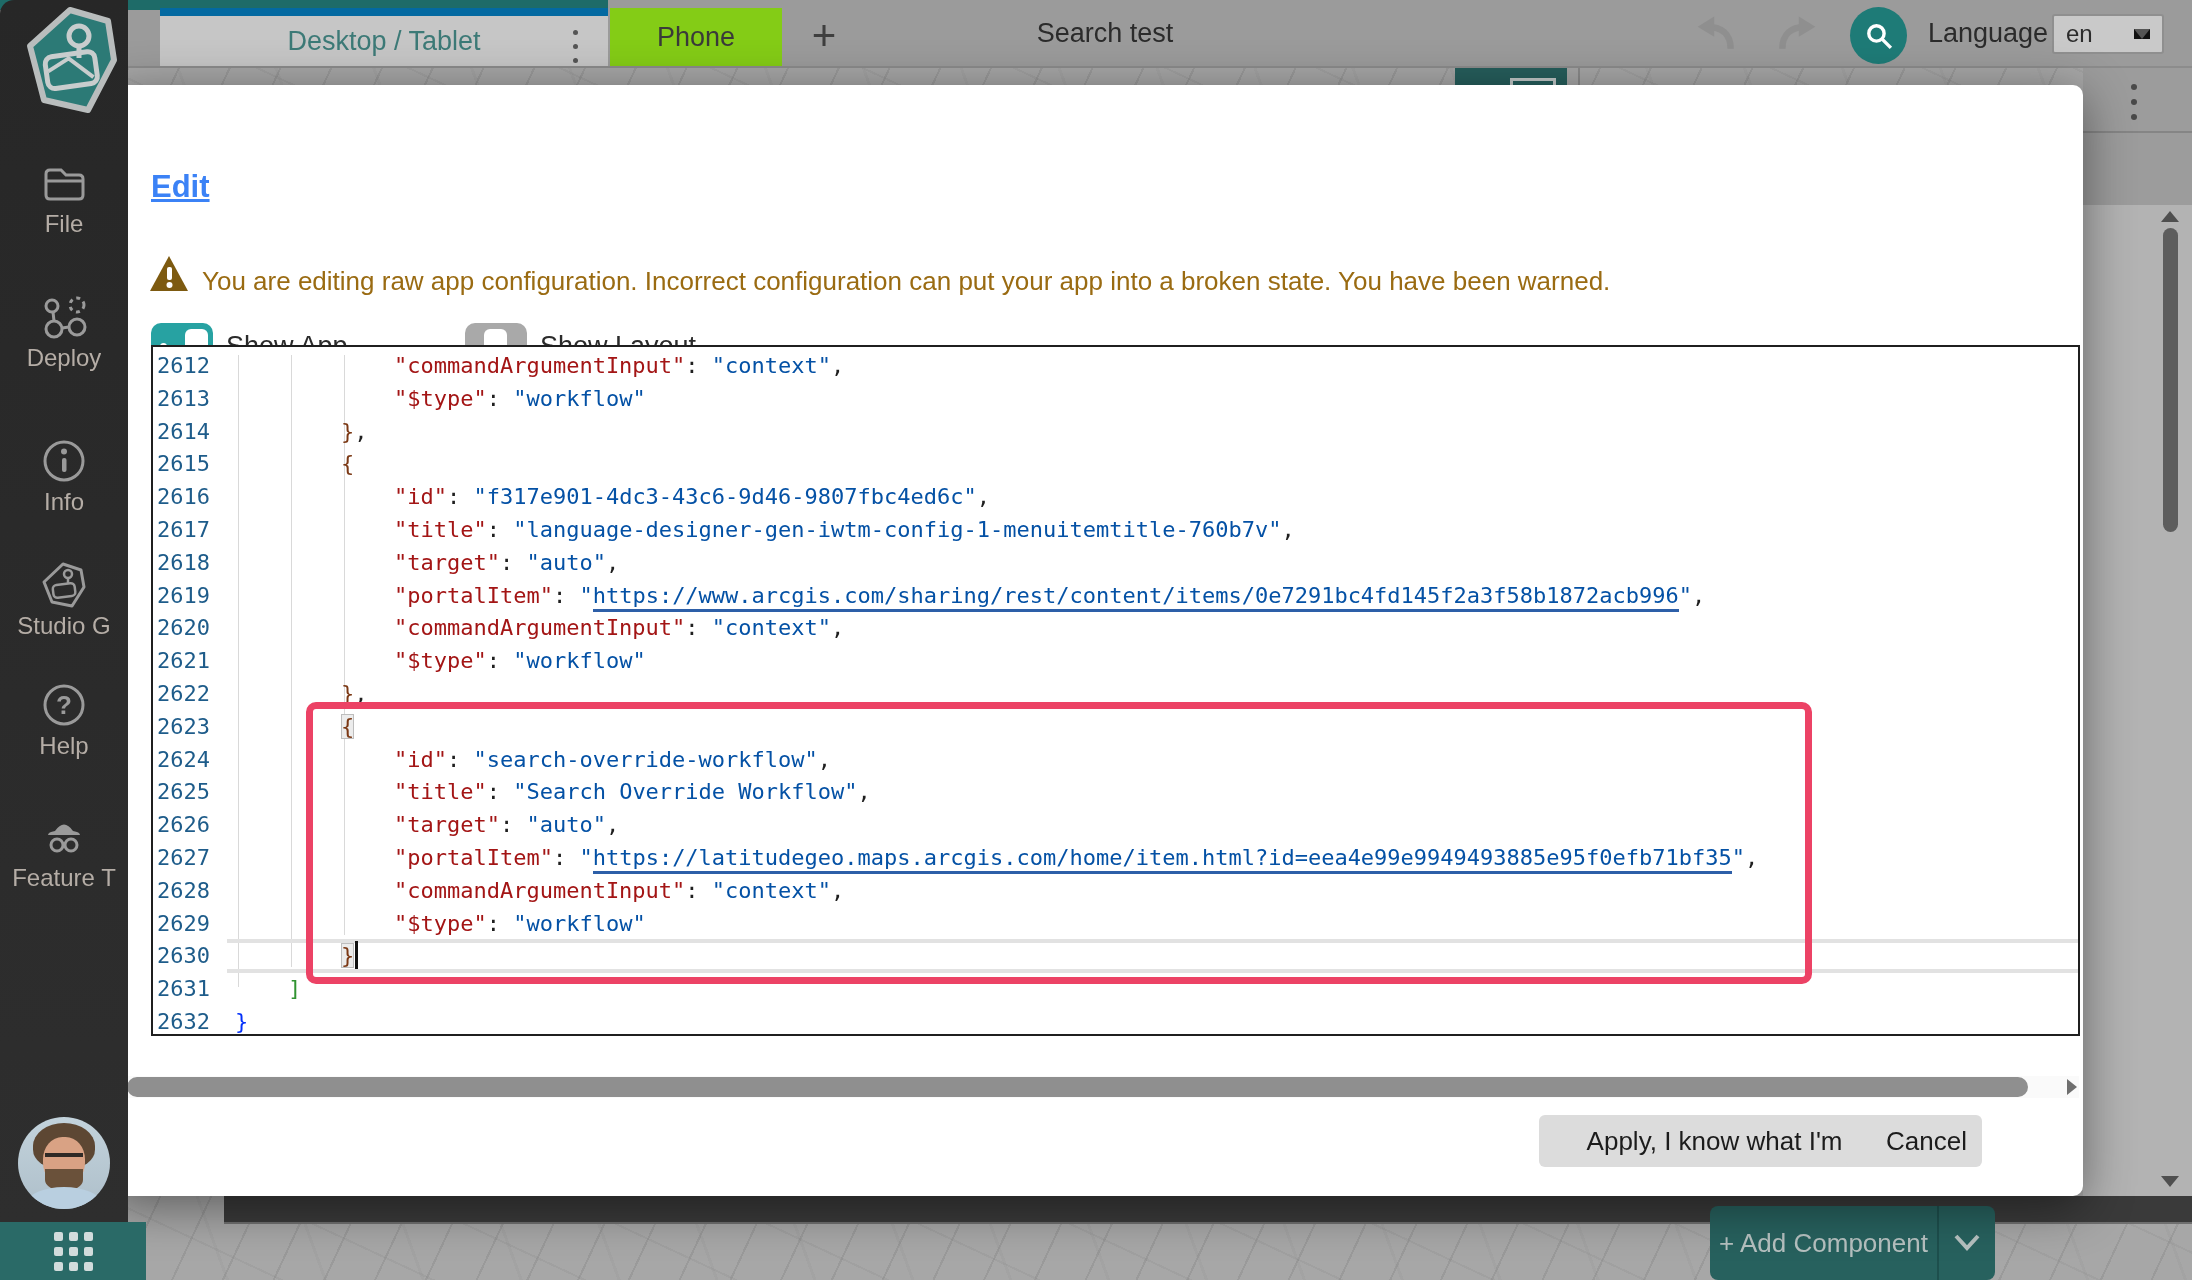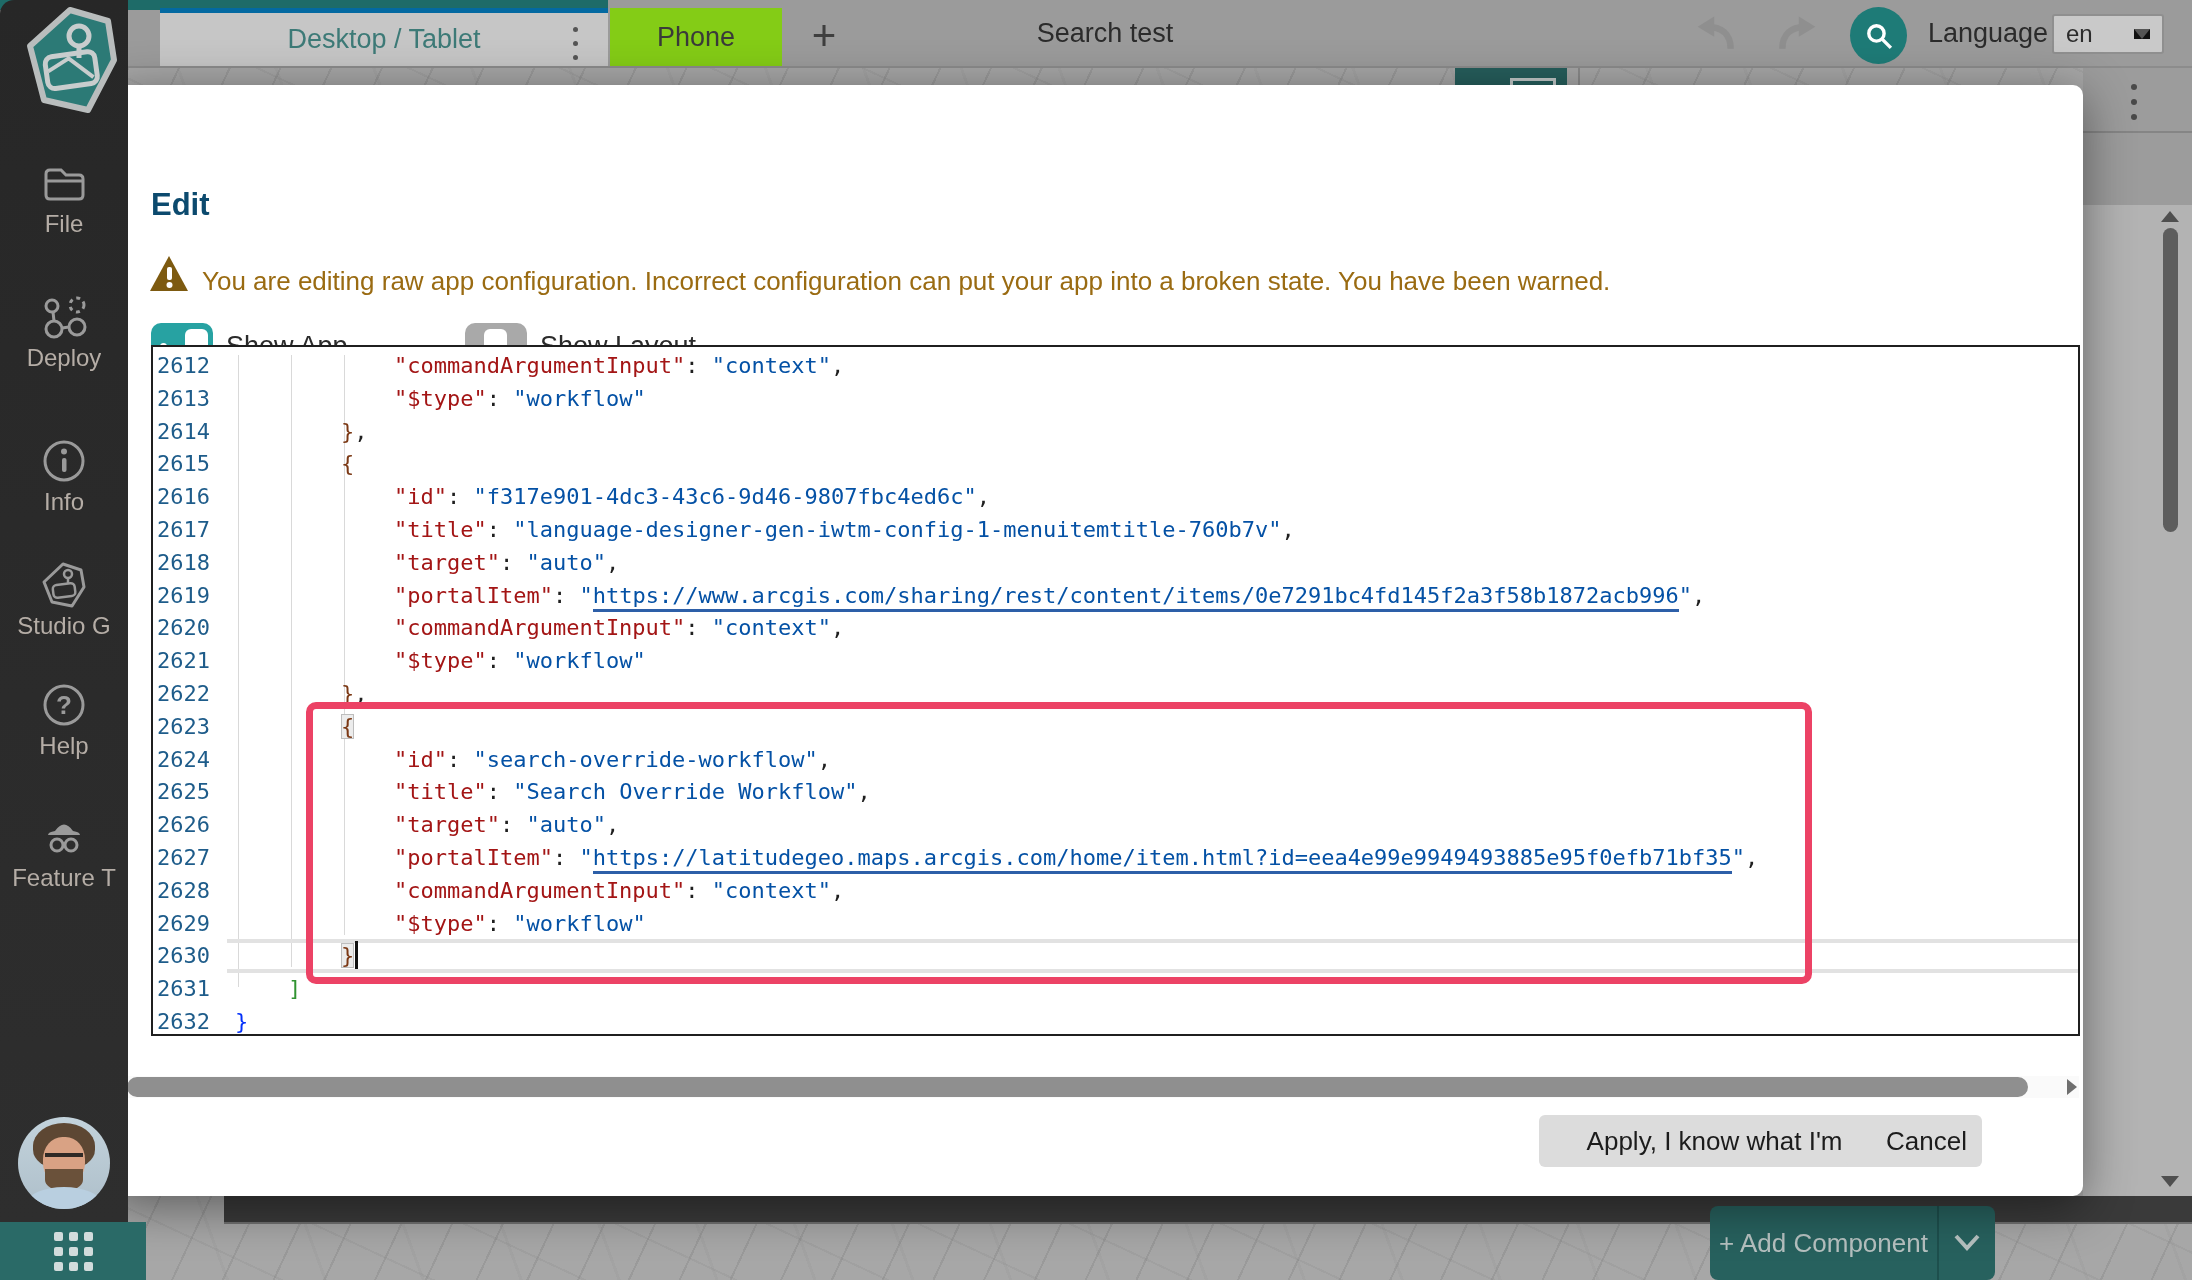--- a/index.html
+++ b/index.html
@@ -30,21 +30,21 @@
   #bottom-toolbar{left:224px;top:1196px;width:1968px;height:26px;background:#3a3a3a;border-bottom:2px solid #6f6f6f;}
   #add-component{left:1710px;top:1206px;width:285px;height:74px;background:#27615e;border-radius:8px;
     display:flex;align-items:center;color:#b6c1c0;font-size:26px;}
   #add-component .lbl{flex:1;text-align:center;}
   #add-component .dd{width:56px;height:100%;border-left:2px solid #1d4f4d;display:flex;align-items:center;justify-content:center;}
 
   
   #topbar{left:0;top:0;width:2192px;height:66px;background:#9b9b9b;border-bottom:2px solid #8c8c8c;z-index:5;}
   #topbar-accent{left:0;top:0;width:608px;height:10px;background:#1e6b68;}
   .tab{top:8px;height:58px;display:flex;align-items:center;justify-content:center;font-size:27px;}
-  #tab-desktop{left:160px;width:448px;background:#c6c6c6;border-top:5px solid #0369a1;box-sizing:border-box;color:#3d7a77;}
+  #tab-desktop{left:160px;width:448px;background:#c6c6c6;border-top:8px solid #0369a1;box-sizing:border-box;color:#3d7a77;}
   #tab-desktop .kebab{position:absolute;right:30px;top:14px;}
   #tab-desktop .kebab i{background:#555;width:5px;height:5px;}
   #tab-phone{left:608px;width:172px;background:#84cc16;color:#3a3a3a;border-left:2px solid #9b9b9b;}
   #new-tab{left:796px;top:8px;width:56px;height:56px;display:flex;align-items:center;justify-content:center;
            font-size:42px;font-weight:300;color:#3f3f3f;}
   #app-title{left:985px;top:0;width:240px;height:66px;display:flex;align-items:center;justify-content:center;
              font-size:27px;color:#2b2b2b;}
   .tb-btn{top:12px;width:44px;height:44px;display:flex;align-items:center;justify-content:center;}
   #undo-btn{left:1694px;} #redo-btn{left:1775px;}
   #search-btn{left:1850px;top:7px;width:57px;height:57px;border-radius:50%;background:#1e7b77;
@@ -68,21 +68,21 @@
   #avatar .glasses{position:absolute;left:27px;top:36px;width:38px;height:10px;border-top:4px solid #2f2a26;}
   #avatar .beard{position:absolute;left:27px;top:52px;width:38px;height:22px;border-radius:0 0 50% 50%;background:#6a513a;}
   #avatar .shirt{position:absolute;left:10px;top:70px;width:72px;height:30px;border-radius:50% 50% 0 0;background:#b9cfe0;}
   #apps-bar{left:0;top:1222px;width:146px;height:58px;background:#2a6a67;z-index:31;display:flex;align-items:center;justify-content:center;}
   #grid-icon{display:grid;grid-template-columns:repeat(3,9px);grid-template-rows:repeat(3,9px);gap:6px;}
   #grid-icon i{background:#d2dcdc;border-radius:2px;}
 
   
   #modal{left:110px;top:85px;width:1973px;height:1111px;background:#fff;border-radius:10px;
          box-shadow:0 10px 50px rgba(0,0,0,.45);z-index:10;}
-  #modal-title{left:41px;top:102px;font-size:31px;font-weight:700;color:#0c4a6e;}
+  #modal-title{left:41px;top:84px;font-size:31px;font-weight:700;color:#3b82f6;text-decoration:underline;}
   #warning-row{left:38px;top:168px;display:flex;align-items:flex-end;}
   #warning-text{font-size:26px;color:#9a6b12;margin-left:12px;padding-bottom:2px;}
   .toggle-row{top:238px;height:46px;display:flex;align-items:center;}
   #toggle1{left:41px;} #toggle2{left:355px;}
   .toggle{width:62px;height:46px;border-radius:10px;position:relative;}
   .toggle.on{background:#27a2a2;}
   .toggle.off{background:#a9a9a9;}
   .toggle .knob{position:absolute;top:6px;width:23px;height:34px;border-radius:6px;background:#fff;}
   .toggle.on .knob{right:5px;}
   .toggle.off .knob{left:19px;}

